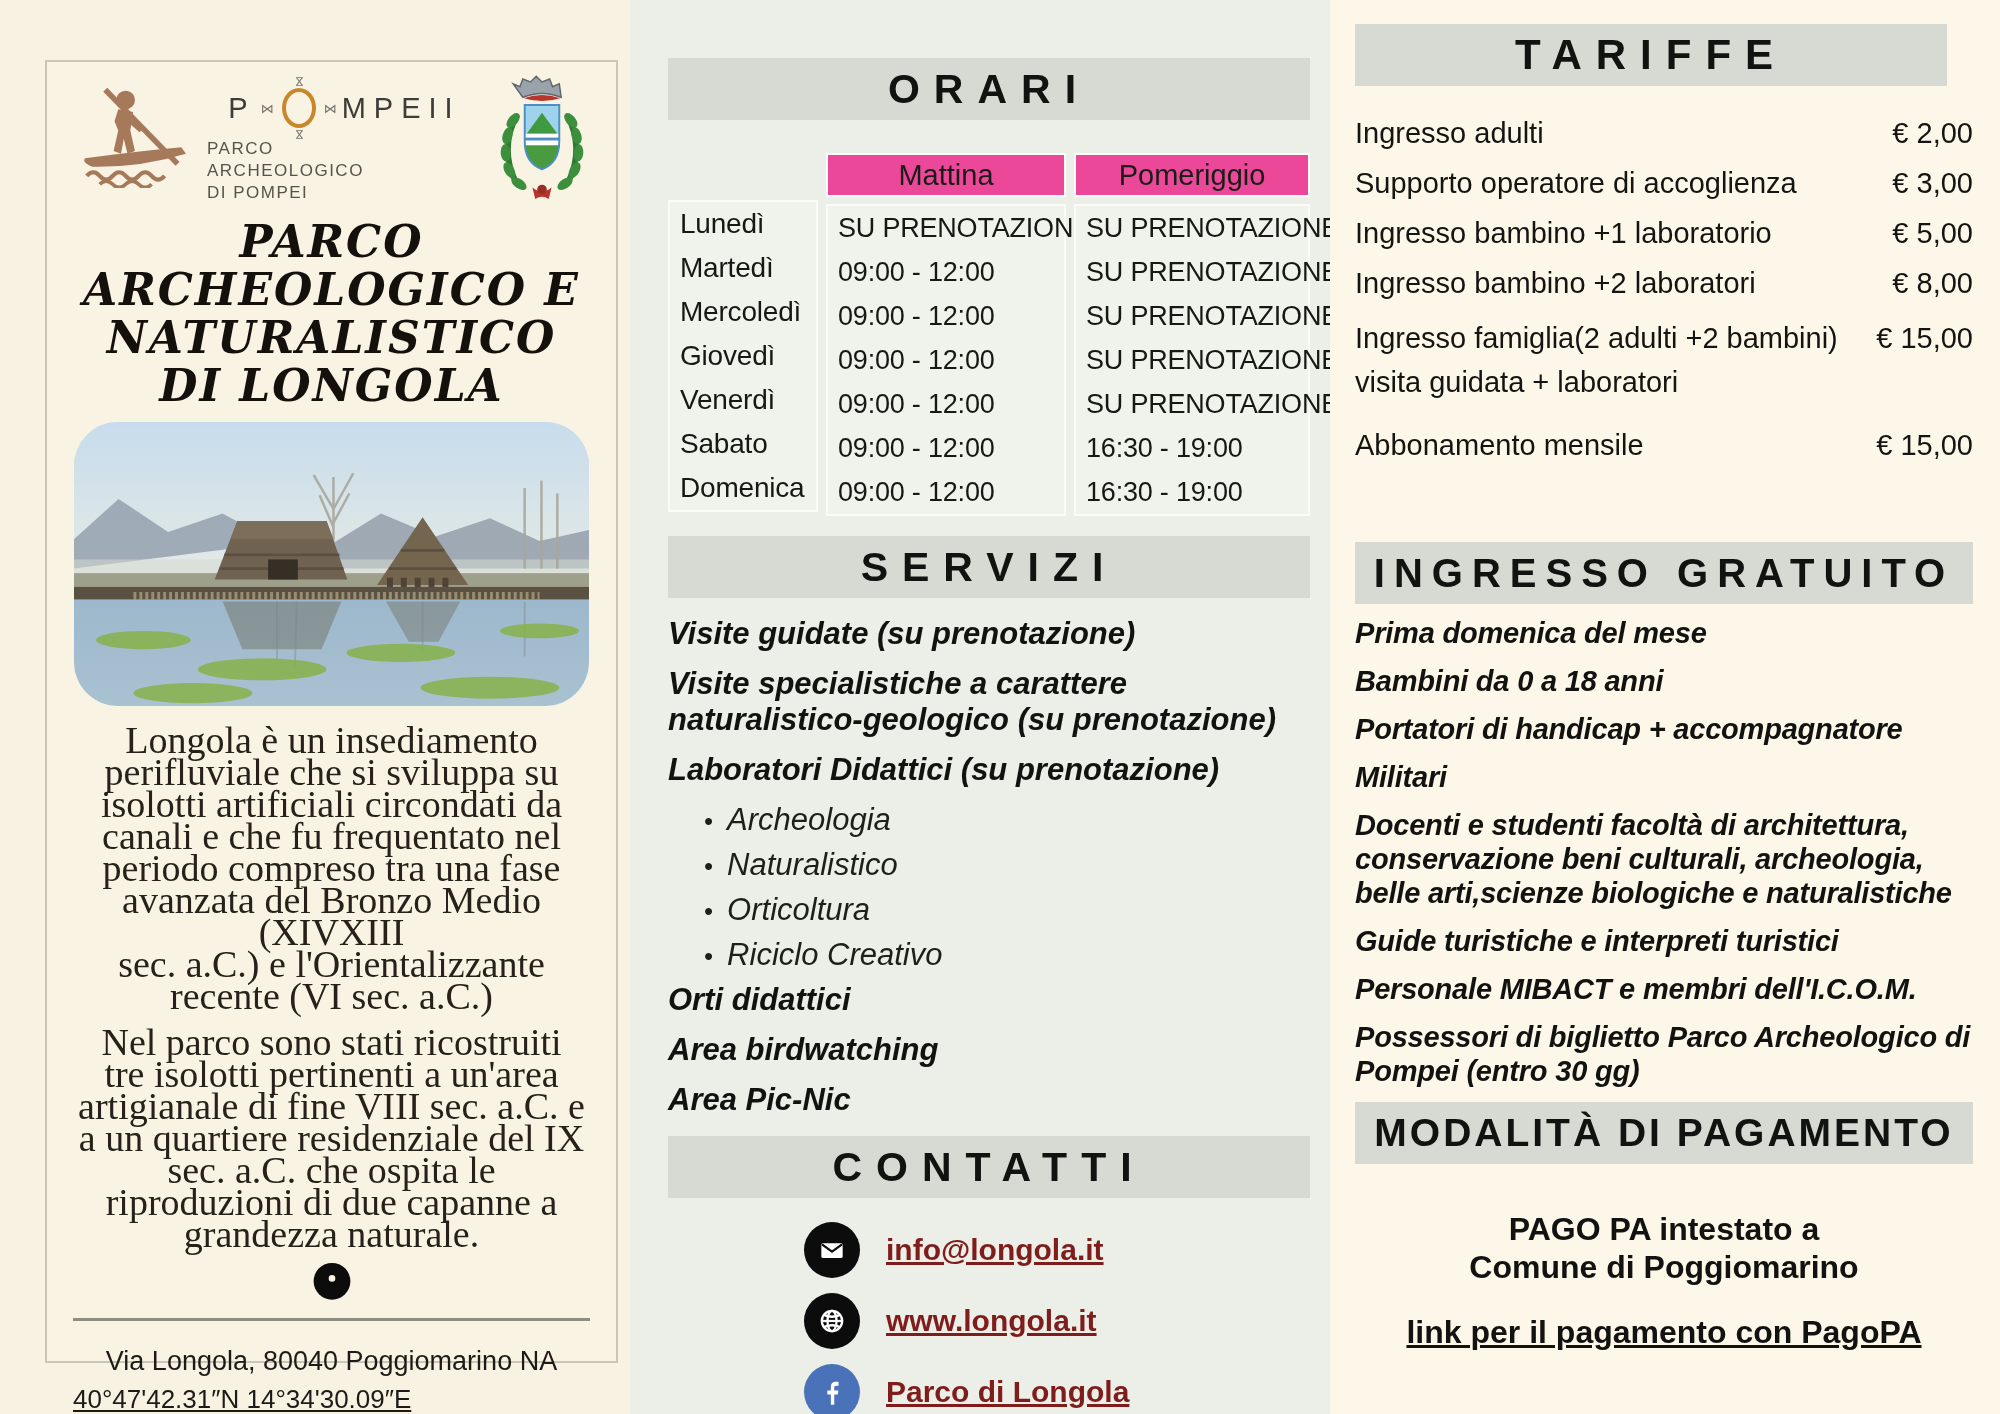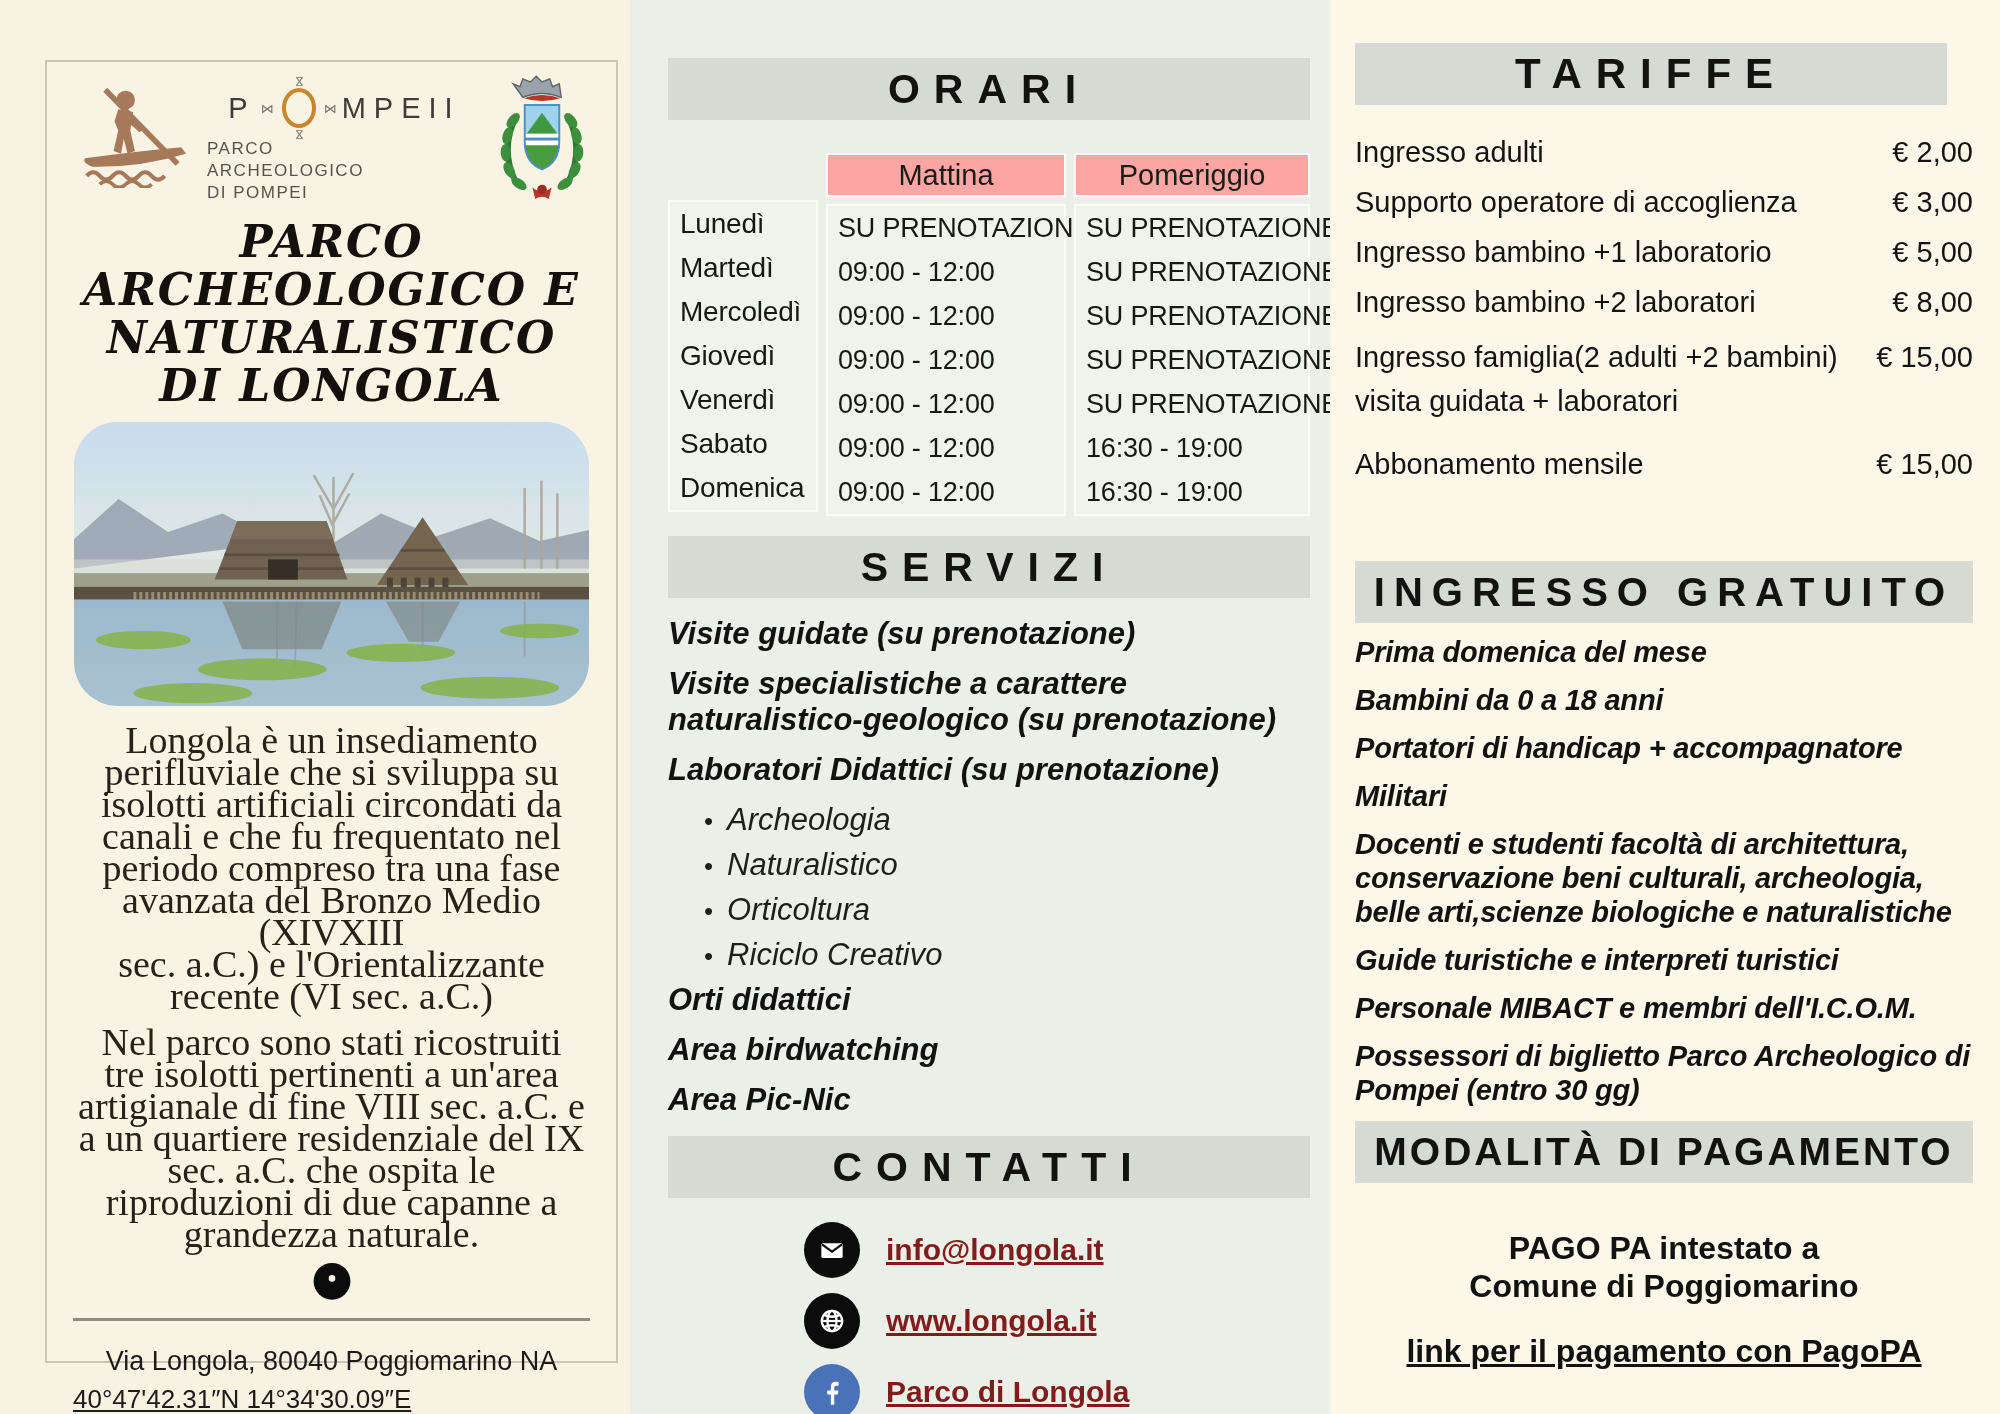--- a/index.html
+++ b/index.html
@@ -61,21 +61,21 @@
   .band{height:62px;background:#d7dad2;display:flex;align-items:center;justify-content:center;
     font-weight:700;color:#121210;}
   #band-orari,#band-servizi,#band-contatti{font-size:41px;letter-spacing:14px;}
   #band-orari{margin-top:58px;}
   #band-servizi{margin-top:20px;}
   #band-contatti{margin-top:18px;}
 
   
   .table-wrap{display:flex;gap:8px;margin-top:33px;}
   .tcol{box-sizing:border-box;}
-  .tcol .thead{height:40px;border:2px solid #fbfbf7;background:#fca5a5;font-size:29px;
+  .tcol .thead{height:40px;border:2px solid #fbfbf7;background:#ec4899;font-size:29px;
     display:flex;align-items:center;justify-content:center;margin-bottom:7px;color:#1b1b17;}
   .tcol .tbody{border:2px solid #fbfbf7;background:#f0f2ec;}
   .trow{height:44px;line-height:44px;font-size:27px;padding-left:10px;white-space:nowrap;
     color:#171714;letter-spacing:-0.2px;}
   .trow.day{font-size:28px;}
   .tcol.days{width:155px;margin-top:47px;}
   .tcol.matt{width:240px;}
   .tcol.pome{width:236px;}
 
   
@@ -89,21 +89,21 @@
   .contacts{margin-top:24px;display:flex;flex-direction:column;gap:15px;align-items:center;}
   .contact-row{display:flex;align-items:center;gap:26px;width:370px;}
   .cicon{width:56px;height:56px;border-radius:50%;background:#0c0c0c;flex:none;
     display:flex;align-items:center;justify-content:center;}
   .cicon.fb{background:#4a72b8;}
   .clink{font-weight:700;font-size:30px;text-decoration:underline;color:#7f1d1d;}
 
   
   .rband{height:62px;background:#d7dad2;display:flex;align-items:center;justify-content:center;
     font-weight:700;color:#121210;}
-  #band-tariffe{margin-top:43px;width:592px;font-size:42px;letter-spacing:14px;}
+  #band-tariffe{margin-top:24px;width:592px;font-size:42px;letter-spacing:14px;}
   #band-gratuito{margin-top:72px;width:618px;font-size:40px;letter-spacing:9px;}
   #band-pagamento{width:618px;font-size:39px;letter-spacing:3px;}
 
   .prices{margin-top:22px;}
   .price-row{display:flex;justify-content:space-between;align-items:flex-start;
     font-size:29px;line-height:50px;color:#141412;}
   .price-row .plabel{white-space:pre-line;}
   .price-row .price{white-space:nowrap;}
   .price-row.multi{line-height:44px;padding:8px 0;}
   .price-row:last-child{margin-top:8px;}

